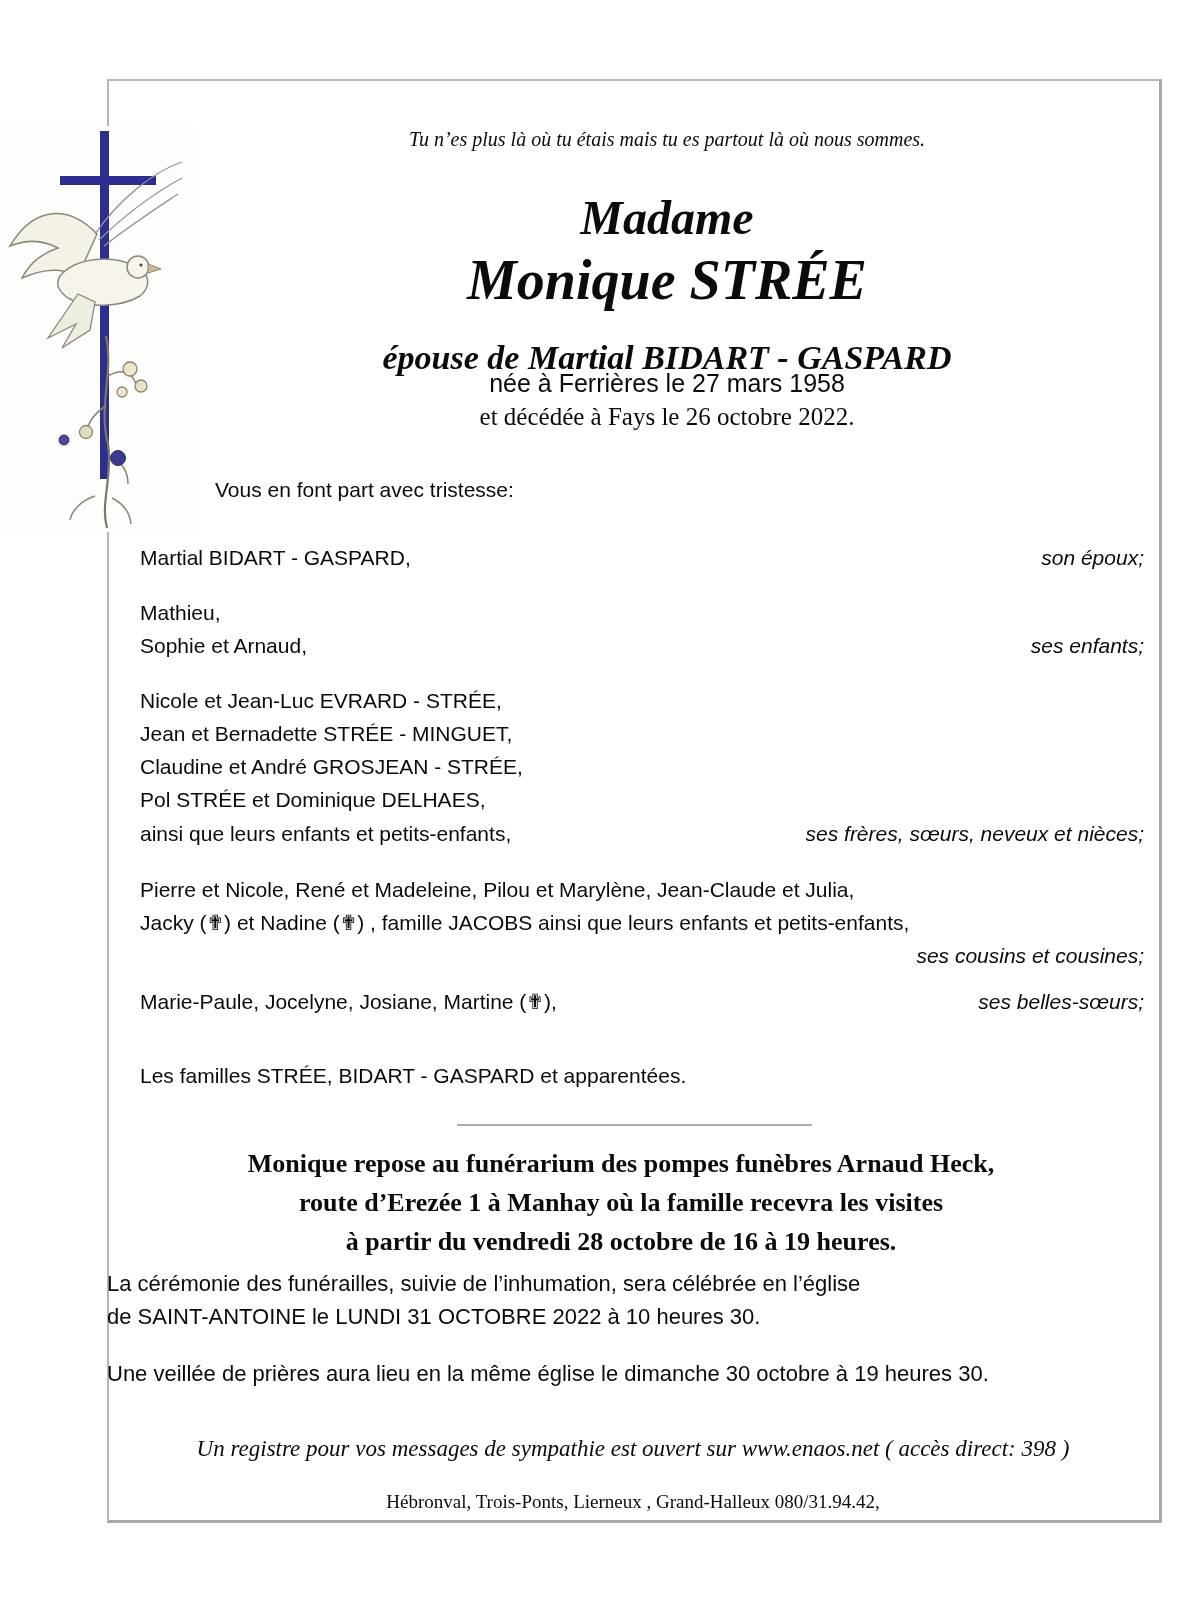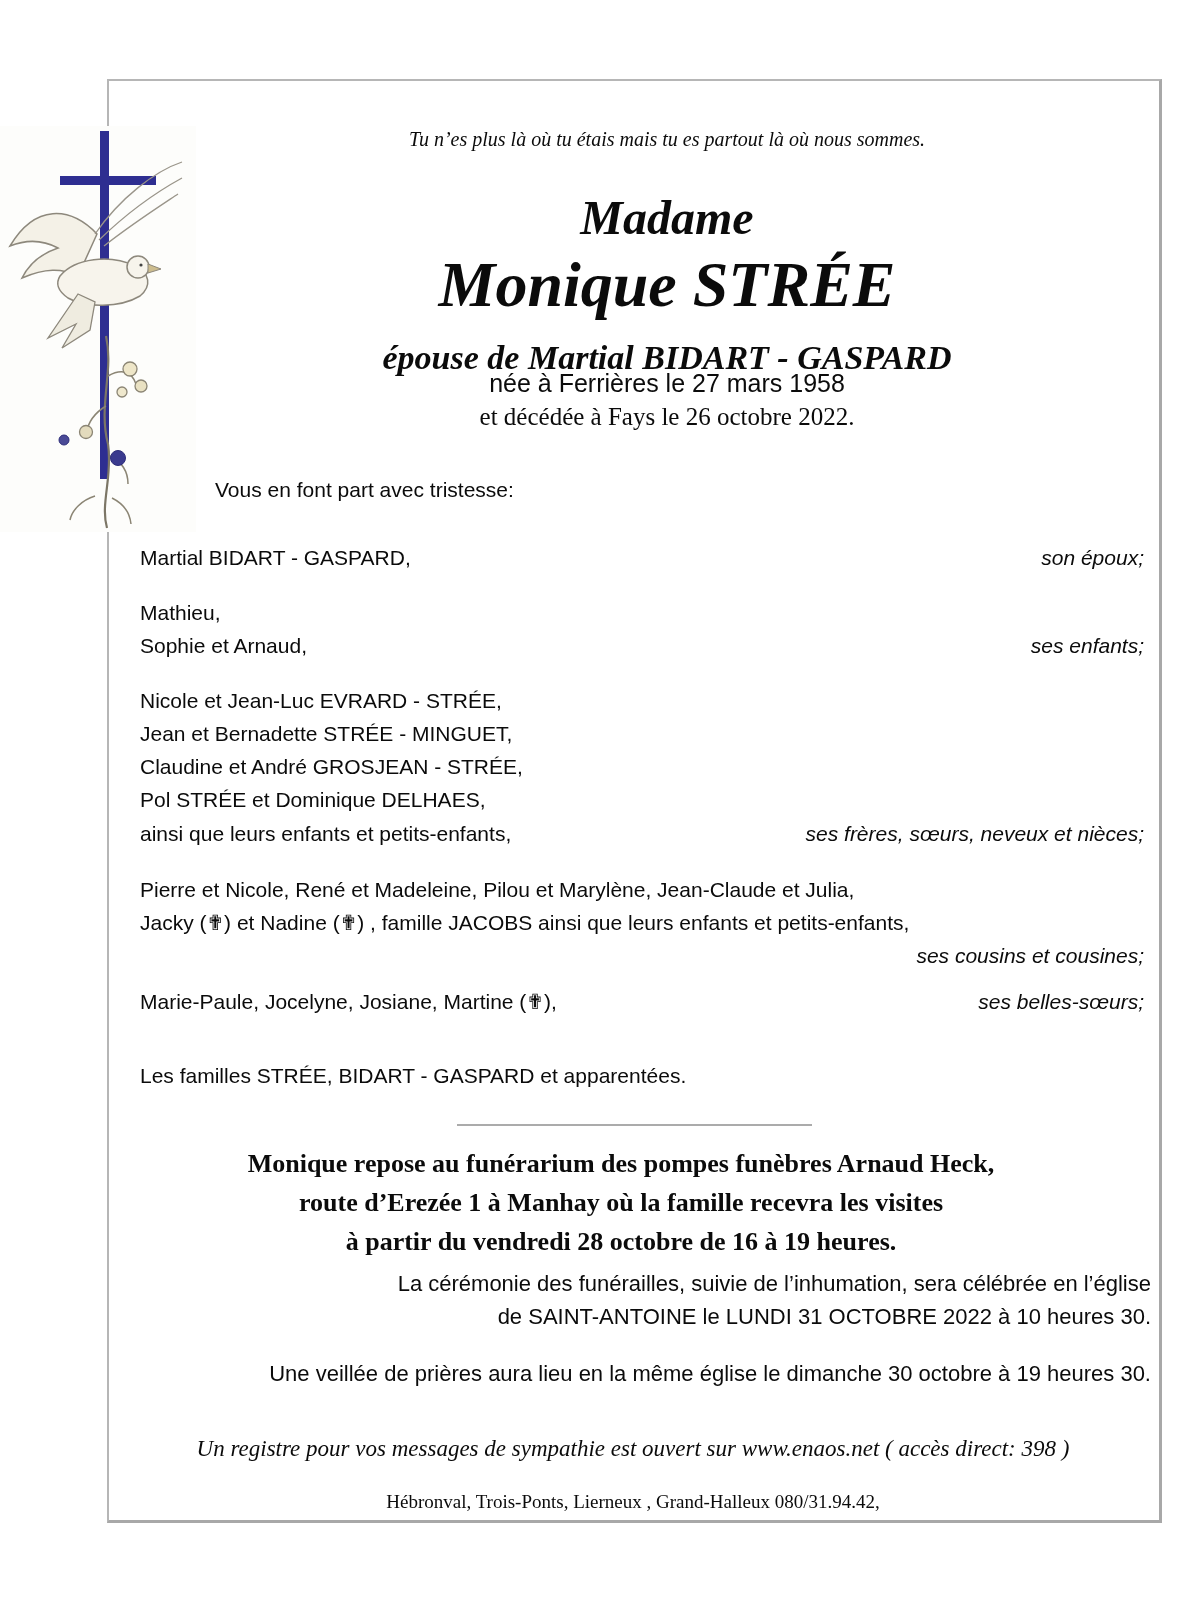--- a/index.html
+++ b/index.html
@@ -18,32 +18,32 @@
     border-right:3px solid #a8a8a8;
     border-bottom:3px solid #a8a8a8;
     background:#ffffff;
   }
   .abs{position:absolute;}
   .quote{left:176px;top:128px;width:982px;text-align:center;
          font-family:"Liberation Serif",serif;font-style:italic;font-size:20px;}
   .h-madame{left:176px;top:190px;width:982px;text-align:center;
          font-family:"Liberation Serif",serif;font-style:italic;font-weight:bold;font-size:48px;}
   .h-name{left:176px;top:248px;width:982px;text-align:center;
-         font-family:"Liberation Serif",serif;font-style:italic;font-weight:bold;font-size:64px;}
+         font-family:"Liberation Serif",serif;font-style:italic;font-weight:bold;font-size:56px;}
   .h-spouse{left:176px;top:327px;width:982px;text-align:center;
          font-family:"Liberation Serif",serif;font-style:italic;font-weight:bold;font-size:34px;margin-top:12px;}
   .h-birth{left:176px;top:369px;width:982px;text-align:center;font-size:25px;}
   .h-death{left:176px;top:403px;width:982px;text-align:center;font-size:25px;font-family:Liberation Serif, serif;}
   .intro{left:215px;top:478px;font-size:21px;text-align:right;}
   .list-line{left:140px;width:1004px;font-size:21px;white-space:nowrap;}
   .rel{position:absolute;right:0;top:0;font-style:italic;white-space:nowrap;}
   .divider{left:457px;top:1124px;width:355px;height:2px;background:#ababab;}
   .bold-block{left:107px;width:1028px;text-align:center;
       font-family:"Liberation Serif",serif;font-weight:bold;font-size:26px;}
-  .cer{left:107px;width:1044px;text-align:right;font-size:22px;}
+  .cer{left:107px;width:1044px;text-align:left;font-size:22px;}
   .register{left:107px;top:1418px;width:1052px;text-align:center;
       font-family:"Liberation Serif",serif;font-style:italic;font-size:23px;margin-top:18px;}
   .foot{left:107px;width:1052px;text-align:center;
       font-family:"Liberation Serif",serif;font-size:19px;white-space:pre-wrap;}
   .art{left:0;top:126px;width:196px;height:406px;}
 </style>
 </head>
 <body>
 
 <div class="page">

